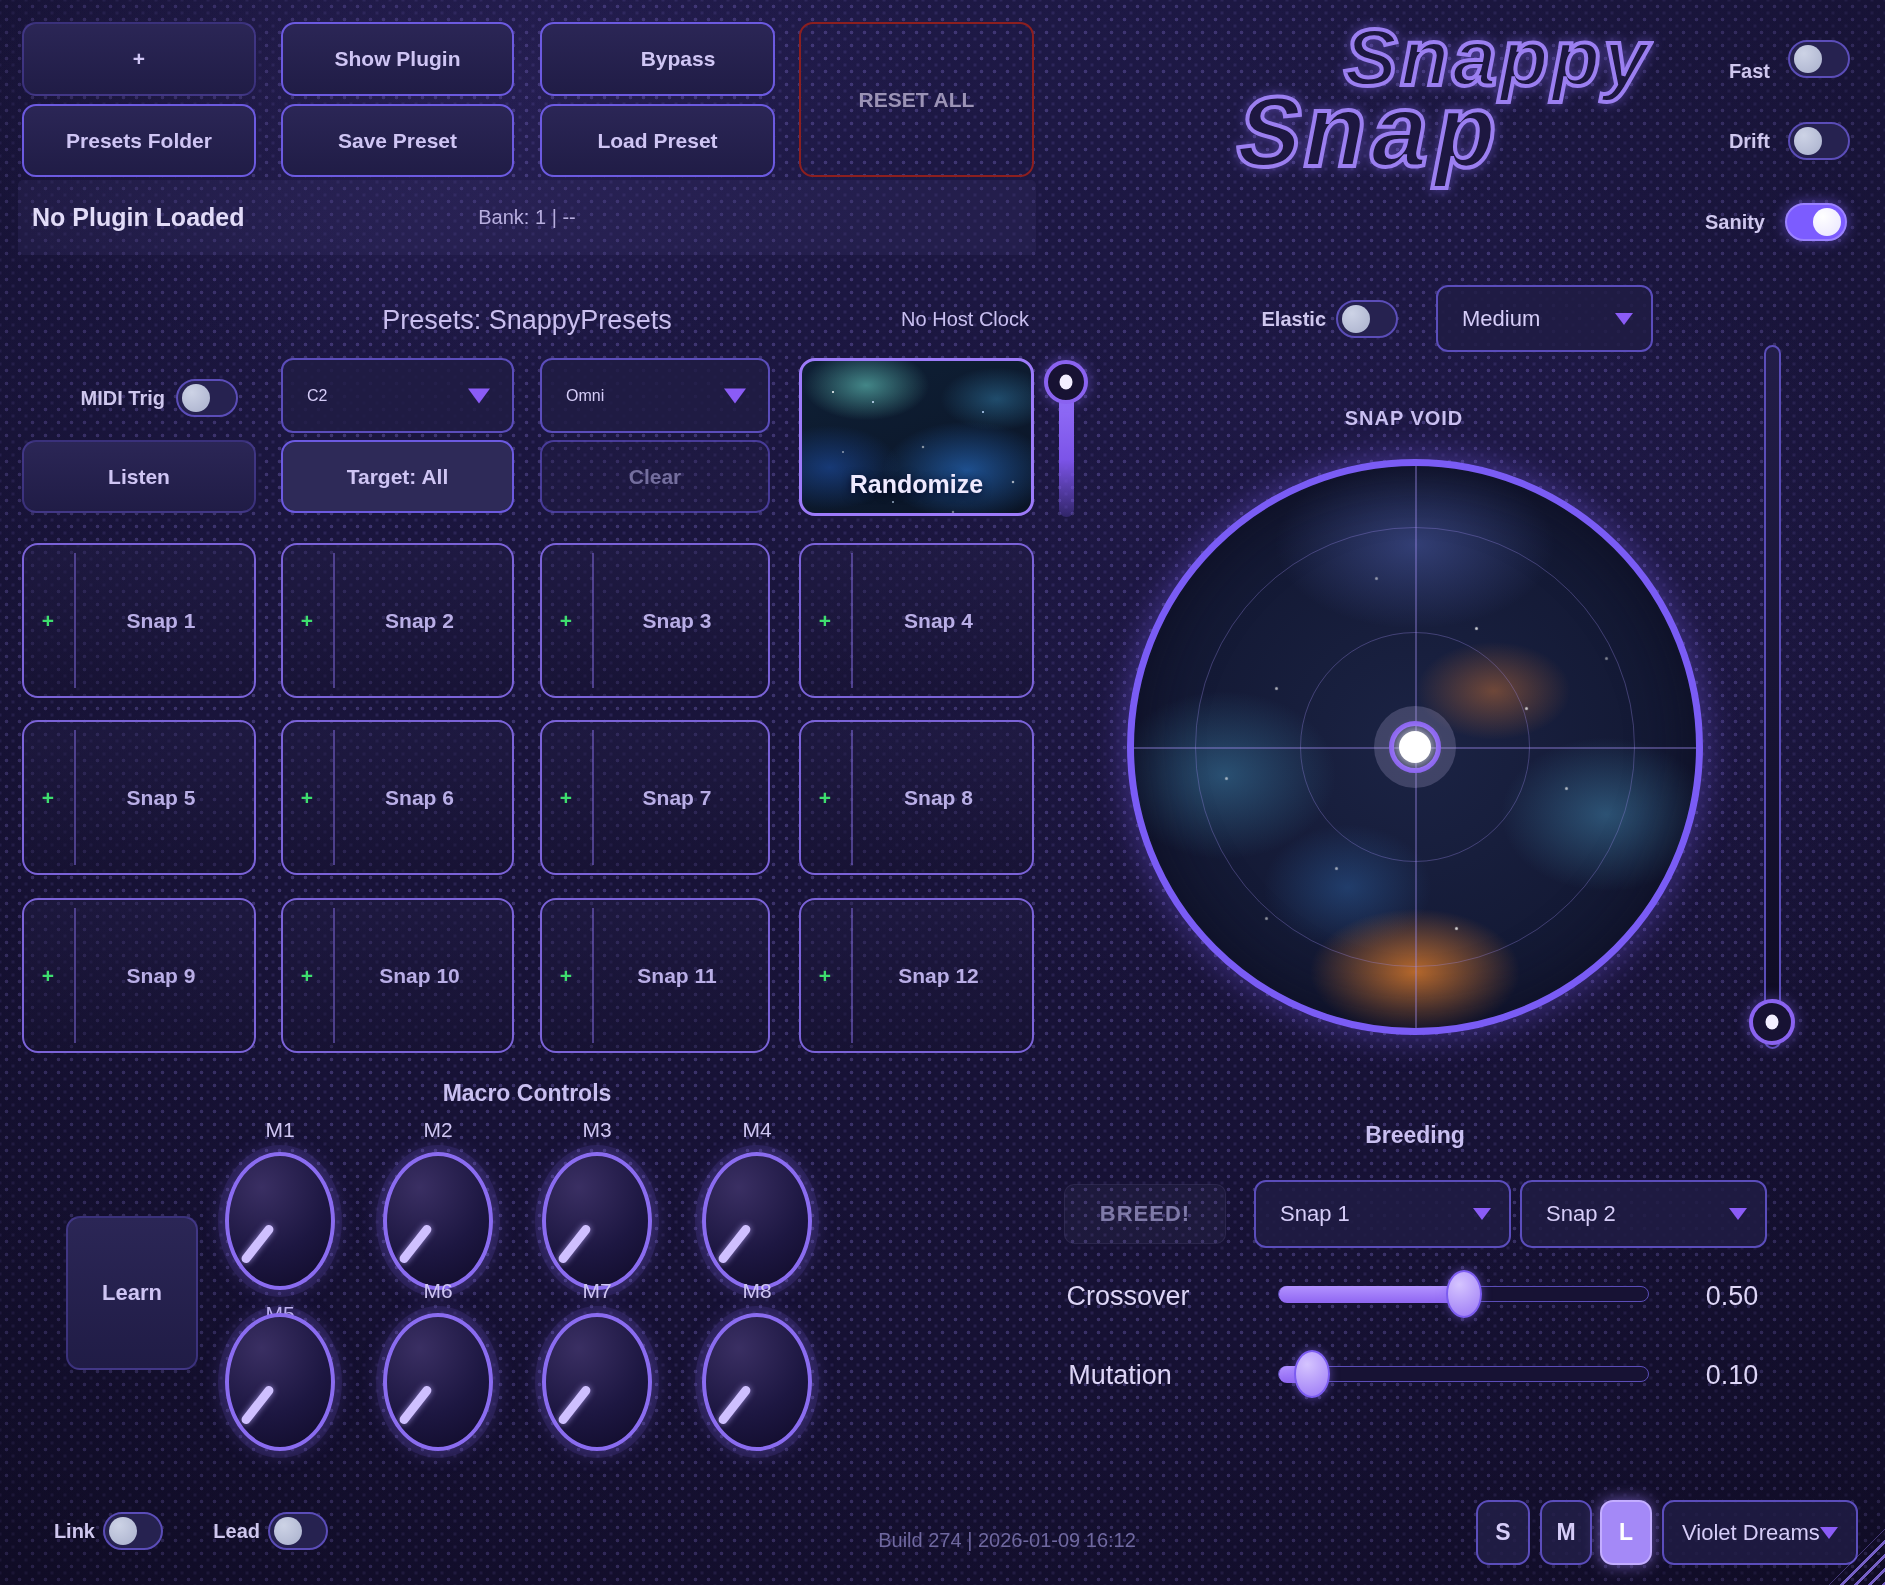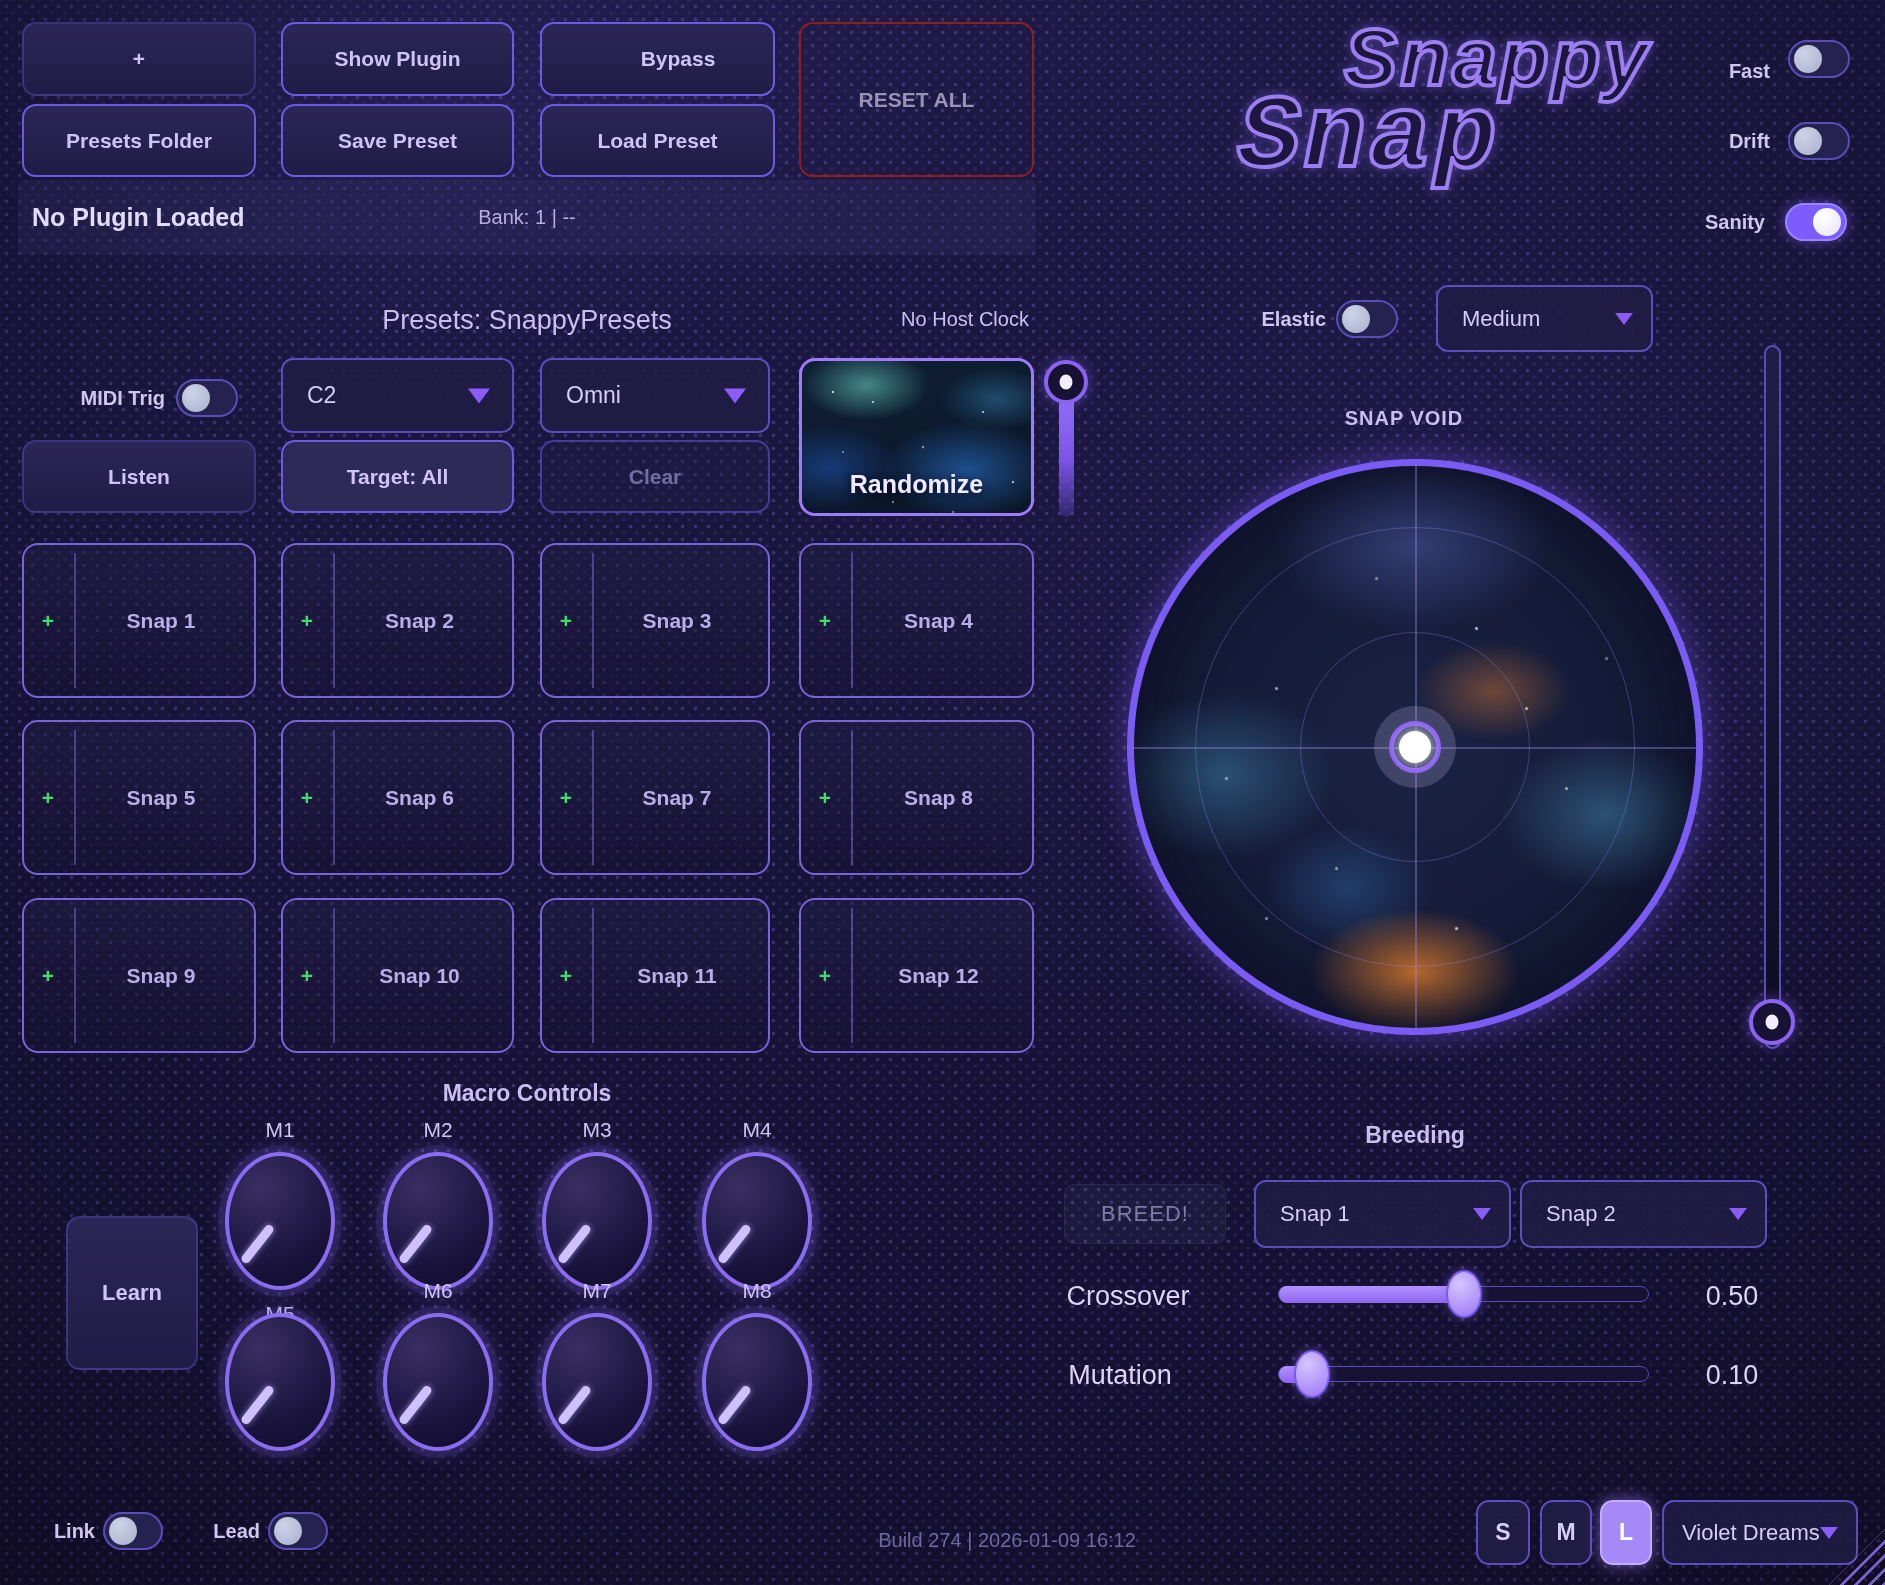--- a/index.html
+++ b/index.html
@@ -17,37 +17,37 @@
       radial-gradient(ellipse 900px 600px at 76% 42%, rgba(110,85,220,0.08), transparent 70%),
       radial-gradient(ellipse at 50% 45%, transparent 55%, rgba(8,6,20,0.40) 100%);}
   .btn{position:absolute;display:flex;align-items:center;justify-content:center;
     background:linear-gradient(180deg,#2b2656,#201c46);border:2.5px solid #6c5ae0;
     border-radius:14px;color:#cfc5f4;font-weight:bold;font-size:21px;cursor:pointer;}
   .btn.subtle{border-color:rgba(108,90,224,0.35);}
   .btn.bright{background:#2e2a58;}
   .btn.disabled{color:#746e9e;border-color:rgba(108,90,224,0.55);background:rgba(36,31,72,0.35);}
   .ghost-btn{position:absolute;display:flex;align-items:center;justify-content:center;
     background:rgba(180,170,225,0.05);border:1px solid rgba(150,140,200,0.12);
-    border-radius:10px;color:#7f7aa8;font-weight:normal;font-size:22px;letter-spacing:1px;}
+    border-radius:10px;color:#7f7aa8;font-weight:bold;font-size:22px;letter-spacing:1px;}
   .reset{position:absolute;border:2.5px solid #8c1f1f;border-radius:14px;
     display:flex;align-items:center;justify-content:center;color:#9b93b5;font-weight:bold;font-size:21px;}
   .panelbar{position:absolute;background:rgba(52,46,100,0.30);border-radius:5px;}
   .label{position:absolute;color:#cfc7ee;font-weight:bold;font-size:20px;display:flex;align-items:center;}
   .label.right{justify-content:flex-end;}
   .label.center{justify-content:center;}
   .dim{color:#8d85bb;font-weight:normal;}
   .title{position:absolute;color:#c9bff0;font-weight:bold;text-align:center;}
   .toggle{position:absolute;width:62px;height:38px;border-radius:20px;background:#262250;
     border:2px solid #5b4db8;cursor:pointer;}
   .toggle .tknob{position:absolute;top:3px;left:4px;width:28px;height:28px;border-radius:50%;
     background:radial-gradient(circle at 35% 30%,#cdd3e6,#a9b0cc);}
   .toggle.on{background:#7c5cff;border-color:#9b82ff;box-shadow:0 0 14px rgba(130,100,255,0.55);}
   .toggle.on .tknob{left:auto;right:4px;background:radial-gradient(circle at 35% 30%,#ffffff,#e8e4ff);}
   .dd{position:absolute;background:rgba(32,28,68,0.85);border:2px solid #5b4dbb;border-radius:12px;
-    display:flex;align-items:center;color:#d6cdf8;font-size:23px;padding-left:24px;cursor:pointer;}
+    display:flex;align-items:center;color:#d6cdf8;font-size:16px;padding-left:24px;cursor:pointer;}
   .dd .tri{position:absolute;right:22px;top:50%;transform:translateY(-50%);width:0;height:0;
     border-left:11px solid transparent;border-right:11px solid transparent;border-top:15px solid #8b5cf6;}
   .dd.small{font-size:22px;}
   .dd.small .tri{border-left-width:9px;border-right-width:9px;border-top-width:12px;right:18px;}
   .snap-slot{position:absolute;height:155px;border:2.5px solid #7b63d8;border-radius:16px;cursor:pointer;
     background:linear-gradient(180deg,rgba(36,31,72,0.45),rgba(22,18,48,0.45));}
   .snap-plus{position:absolute;left:12px;top:50%;transform:translateY(-50%);color:#3ede6e;
     font-weight:bold;font-size:21px;width:24px;text-align:center;}
   .snap-divider{position:absolute;left:50px;top:8px;bottom:8px;width:2px;background:rgba(122,100,210,0.55);}
   .snap-label{position:absolute;left:52px;right:8px;top:0;bottom:0;display:flex;align-items:center;

